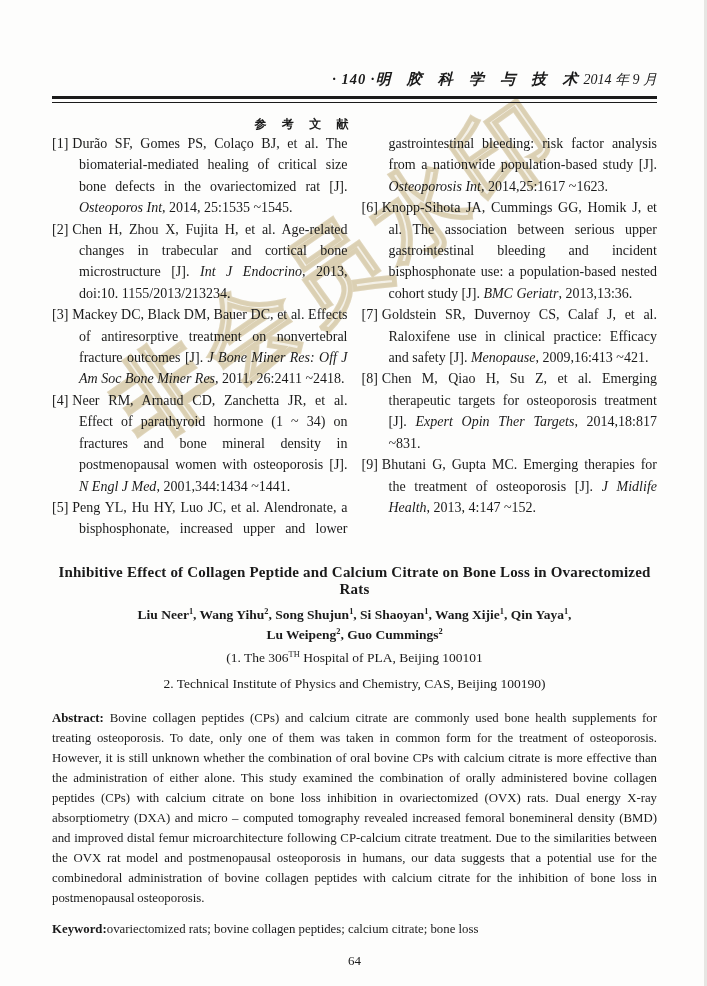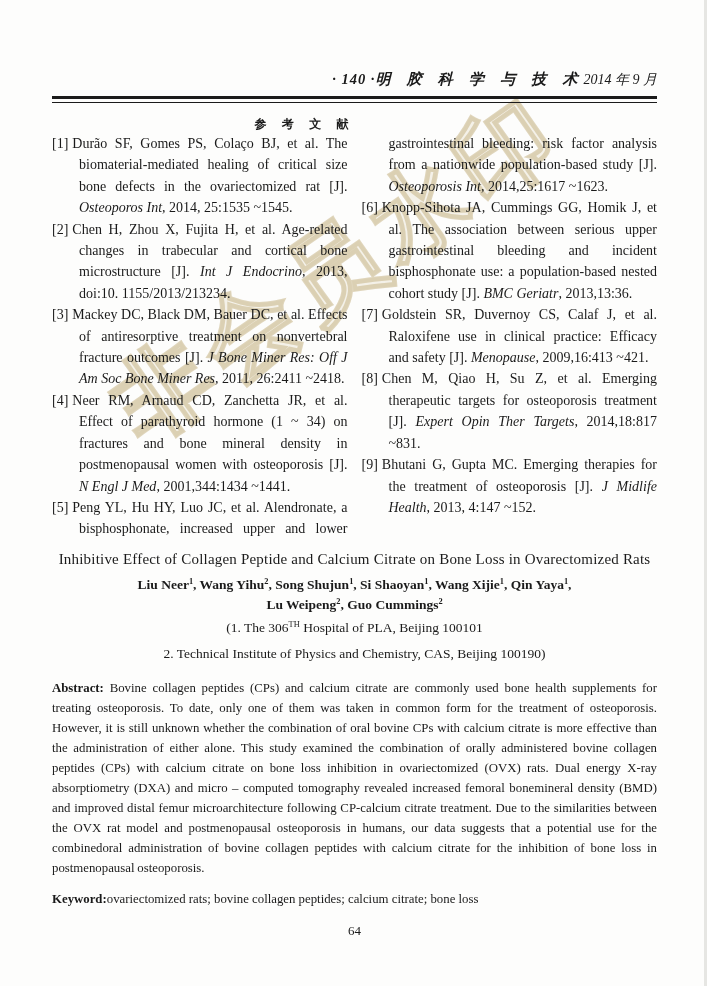--- a/index.html
+++ b/index.html
@@ -33,21 +33,21 @@
   .refs-head{width:50%;margin-top:13px;text-align:right;
     font-family:"Liberation Sans","DejaVu Sans",sans-serif;
     font-weight:bold;font-size:12px;letter-spacing:6px;}
   .refs{column-count:2;column-gap:14px;
     font-size:14px;line-height:21.4px;text-align:justify;}
   .ref{padding-left:27px;text-indent:-27px;break-inside:auto;}
   .ref .marker{margin-right:4px;}
   .it{font-style:italic;}
   sup{font-size:62%;line-height:0;vertical-align:super;}
   
-  .art-title{margin-top:11px;text-align:center;font-weight:normal;font-size:15px;letter-spacing:0.2px;}
+  .art-title{margin-top:24px;text-align:center;font-weight:bold;font-size:15px;letter-spacing:0.2px;}
   .authors{margin-top:9px;text-align:center;font-weight:bold;font-size:13.5px;}
   .authors + .authors{margin-top:4px;}
   .affil{margin-top:7px;text-align:center;font-size:13.5px;}
   .affil + .affil{margin-top:10px;}
   .abstract{margin:16px 0 0 0;text-align:justify;font-size:12.8px;line-height:20px;word-spacing:-0.3px;}
   .keyword{margin:14px 0 0 0;font-size:12.8px;}
   .b{font-weight:bold;}
   .pagenum{margin-top:16px;text-align:center;font-size:13px;}
 </style>
 </head>

